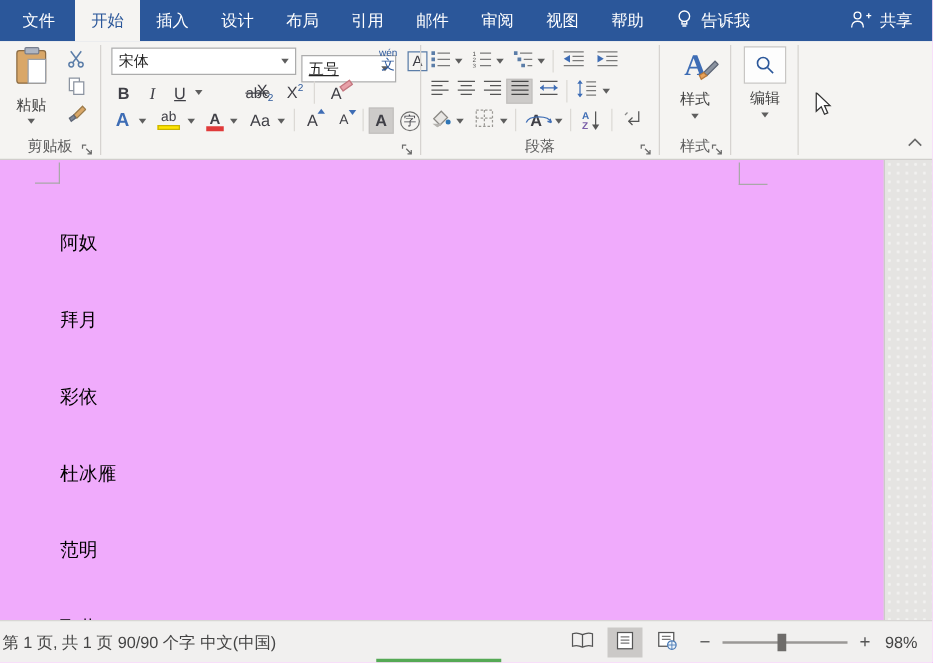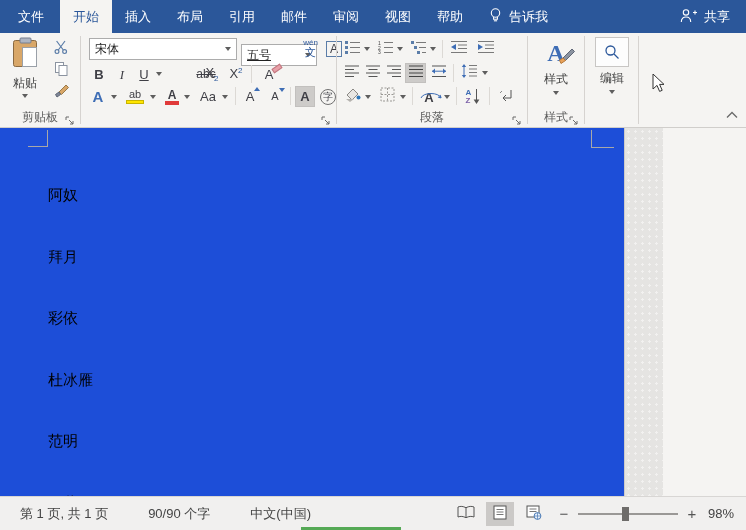--- a/index.html
+++ b/index.html
@@ -26,50 +26,51 @@
   .ribbon-btn.sel { background:#CDCBC9; border-color:#C2C0BE; }
   .dd { width:0; height:0; border-left:3px solid transparent; border-right:3px solid transparent; border-top:4px solid #5E5E5E; }
   .combo { position:absolute; height:22px; background:#FFF; border:1px solid #ACACAC; display:flex; align-items:center; font-size:12px; color:#222; padding:0 5px; }
   .combo .dd { margin-left:auto; }
   .glyph { font-size:13px; color:#3F3F46; line-height:1; }
   .bigbtn { position:absolute; display:flex; flex-direction:column; align-items:center; }
   .bigbtn .lbl { font-size:12px; color:#444; margin-top:3px; }
   .collapse-chevron { position:absolute; right:8px; bottom:4px; }
 
   
-  .docarea { position:absolute; left:0; top:128px; width:663px; height:368px; background:#1d4ed8; }
+  .docarea { position:absolute; left:0; top:128px; width:746px; height:368px; background:#f0abfc; }
   .doc-gray { position:absolute; right:0; top:0; width:39px; height:368px; background:#E5E4E2;
               background-image:radial-gradient(circle,#F2F1F0 1px,transparent 1.3px); background-size:7px 7px;
               border-left:1px solid #CDCBC9; }
   .cropline { position:absolute; background:#A8A8A8; }
   .names { position:absolute; left:48px; top:16px; font-family:"Liberation Serif","DejaVu Serif",serif; font-size:15px; color:#000; line-height:20.5px; white-space:pre; }
 
   
   .statusbar { position:absolute; left:0; top:496px; width:746px; height:34px; background:#F1F0EF; border-top:1px solid #D8D6D4; display:flex; align-items:center; font-size:13px; color:#444; }
-  .sb-item { padding:0 20px; white-space:nowrap; }
+  .sb-item { padding:0 2px; white-space:nowrap; }
   .sb-right { margin-left:auto; display:flex; align-items:center; }
   .viewbtn { width:28px; height:24px; display:flex; align-items:center; justify-content:center; }
   .viewbtn.sel { background:#CBC9C7; }
   .zoomwrap { display:flex; align-items:center; margin:0 6px 0 10px; }
   .zoomtrack { position:relative; width:100px; height:2px; background:#9A9896; margin:0 8px; }
   .zoomthumb { position:absolute; left:44px; top:-6px; width:7px; height:14px; background:#6E6C6A; }
   .zoomsign { font-size:15px; color:#555; width:12px; text-align:center; }
   .zoomval { width:42px; text-align:right; padding-right:12px; }
   .progress-green { position:absolute; left:301px; top:527px; width:100px; height:3px; background:#55A955; }
 
   .cursor { position:absolute; left:652px; top:74px; }
 </style>
 </head>
 <body>
 <div id="app">
 
 <div class="tabbar">
   <div class="tab file">文件</div>
   <div class="tab active">开始</div>
   <div class="tab">插入</div>
+  <div class="tab">设计</div>
   <div class="tab">布局</div>
   <div class="tab">引用</div>
   <div class="tab">邮件</div>
   <div class="tab">审阅</div>
   <div class="tab">视图</div>
   <div class="tab">帮助</div>
   <div class="tellme">
     <span><svg width="15" height="17" viewBox="0 0 15 17" fill="none" stroke="#FFF" stroke-width="1.1">
             <circle cx="7.5" cy="6" r="4.2"></circle>
             <path d="M5.6 10v2.2h3.8V10"></path>

